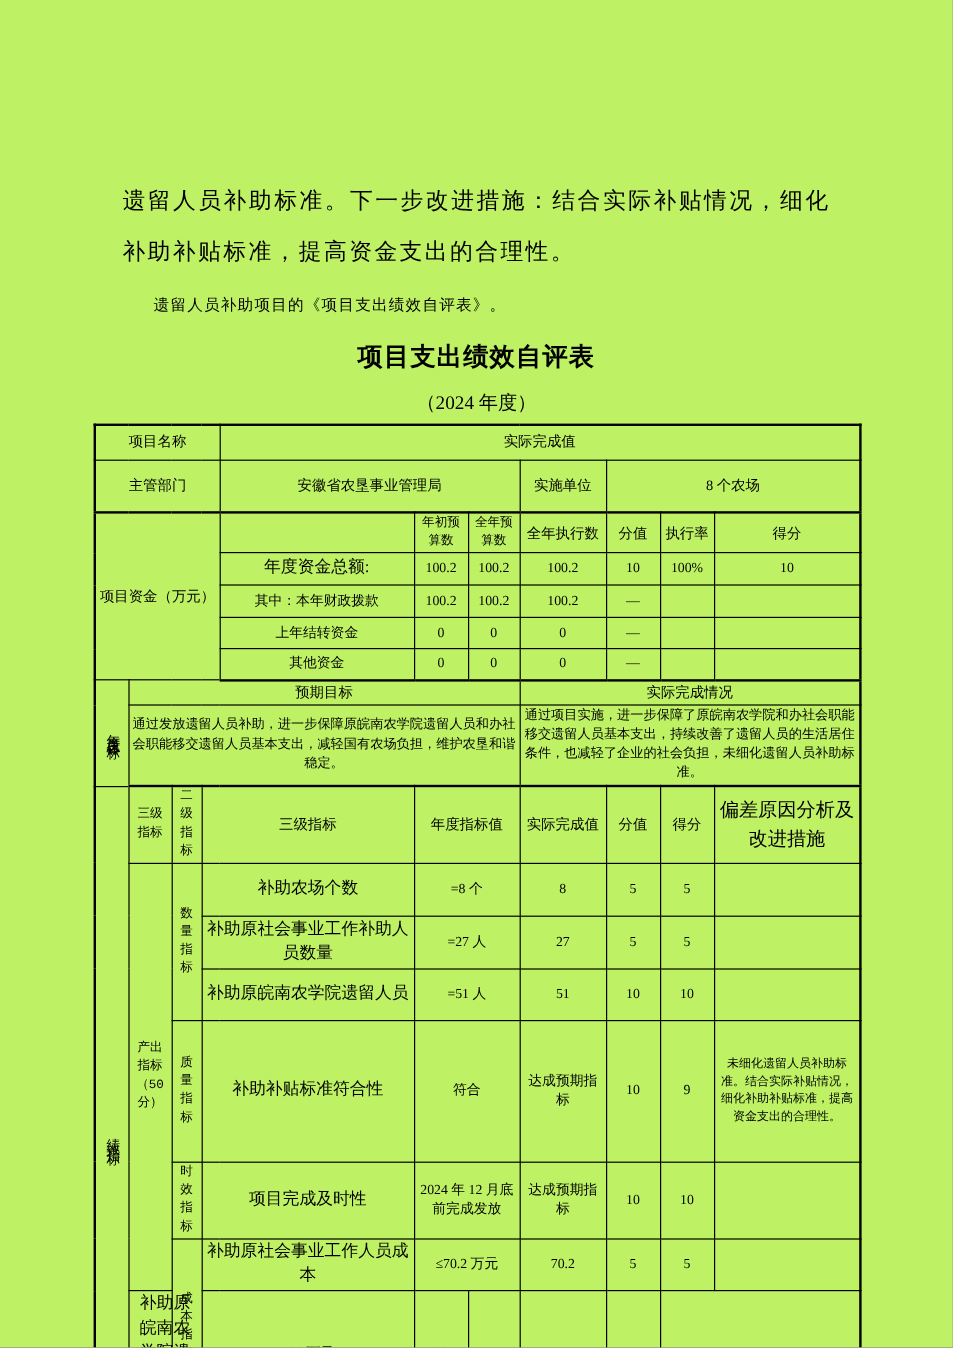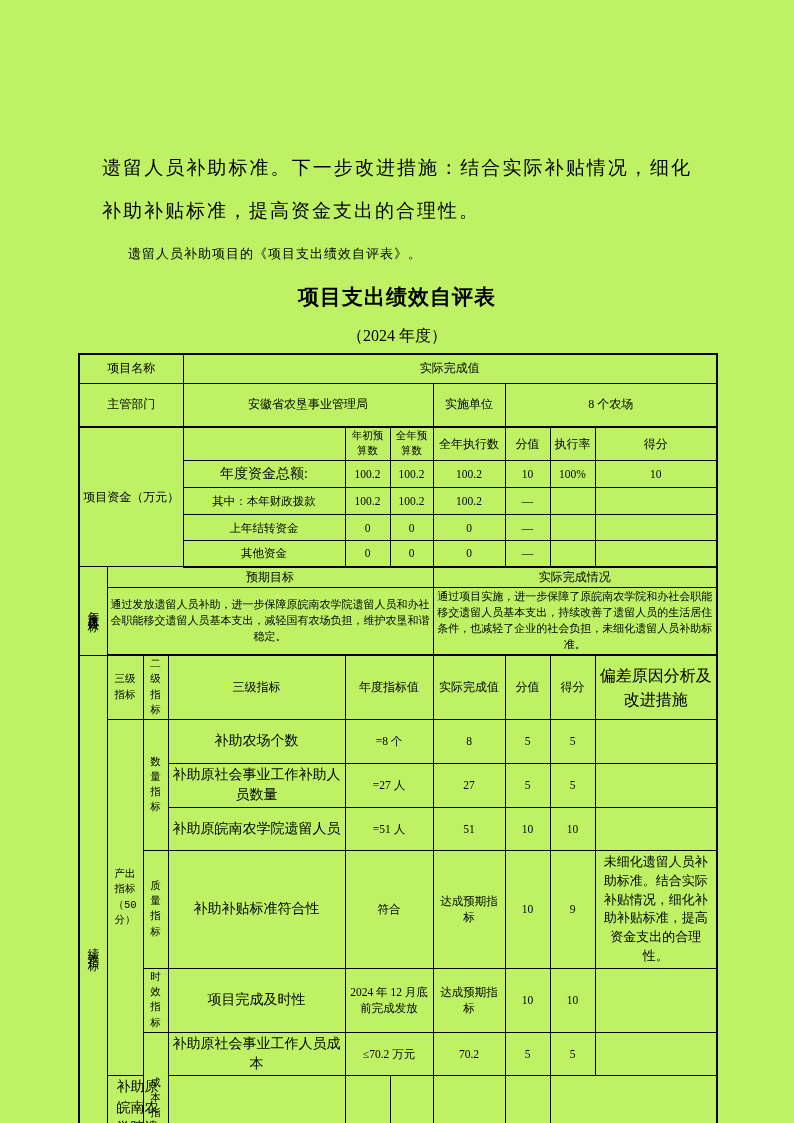--- a/index.html
+++ b/index.html
@@ -44,21 +44,21 @@
     vertical-align: middle;
     padding: 1px 3px;
     overflow: hidden;
     line-height: 1.45;
   }
   tr.sep td { border-bottom-width: 2px; }
   td.small { font-size: 10.5px; line-height: 1.3; padding: 1px 1px; font-family: Liberation Mono, monospace; }
   td.name { font-size: 14px; text-align: left; }
   td.val { font-size: 11.5px; margin-top: 33px; }
   td.goal { font-size: 11px; line-height: 1.65; padding: 2px 4px; }
-  td.dev { font-size: 13px; line-height: 1.55; padding: 2px 2px; }
+  td.dev { font-size: 10px; line-height: 1.55; padding: 2px 2px; }
   td.hdr-small { font-size: 16px; padding: 1px 1px; }
   .vert {
     writing-mode: vertical-lr;
     text-orientation: upright;
     display: inline-block;
     letter-spacing: 2px;
     font-size: 11.5px;
     line-height: 1.1;
   }
 </style>

